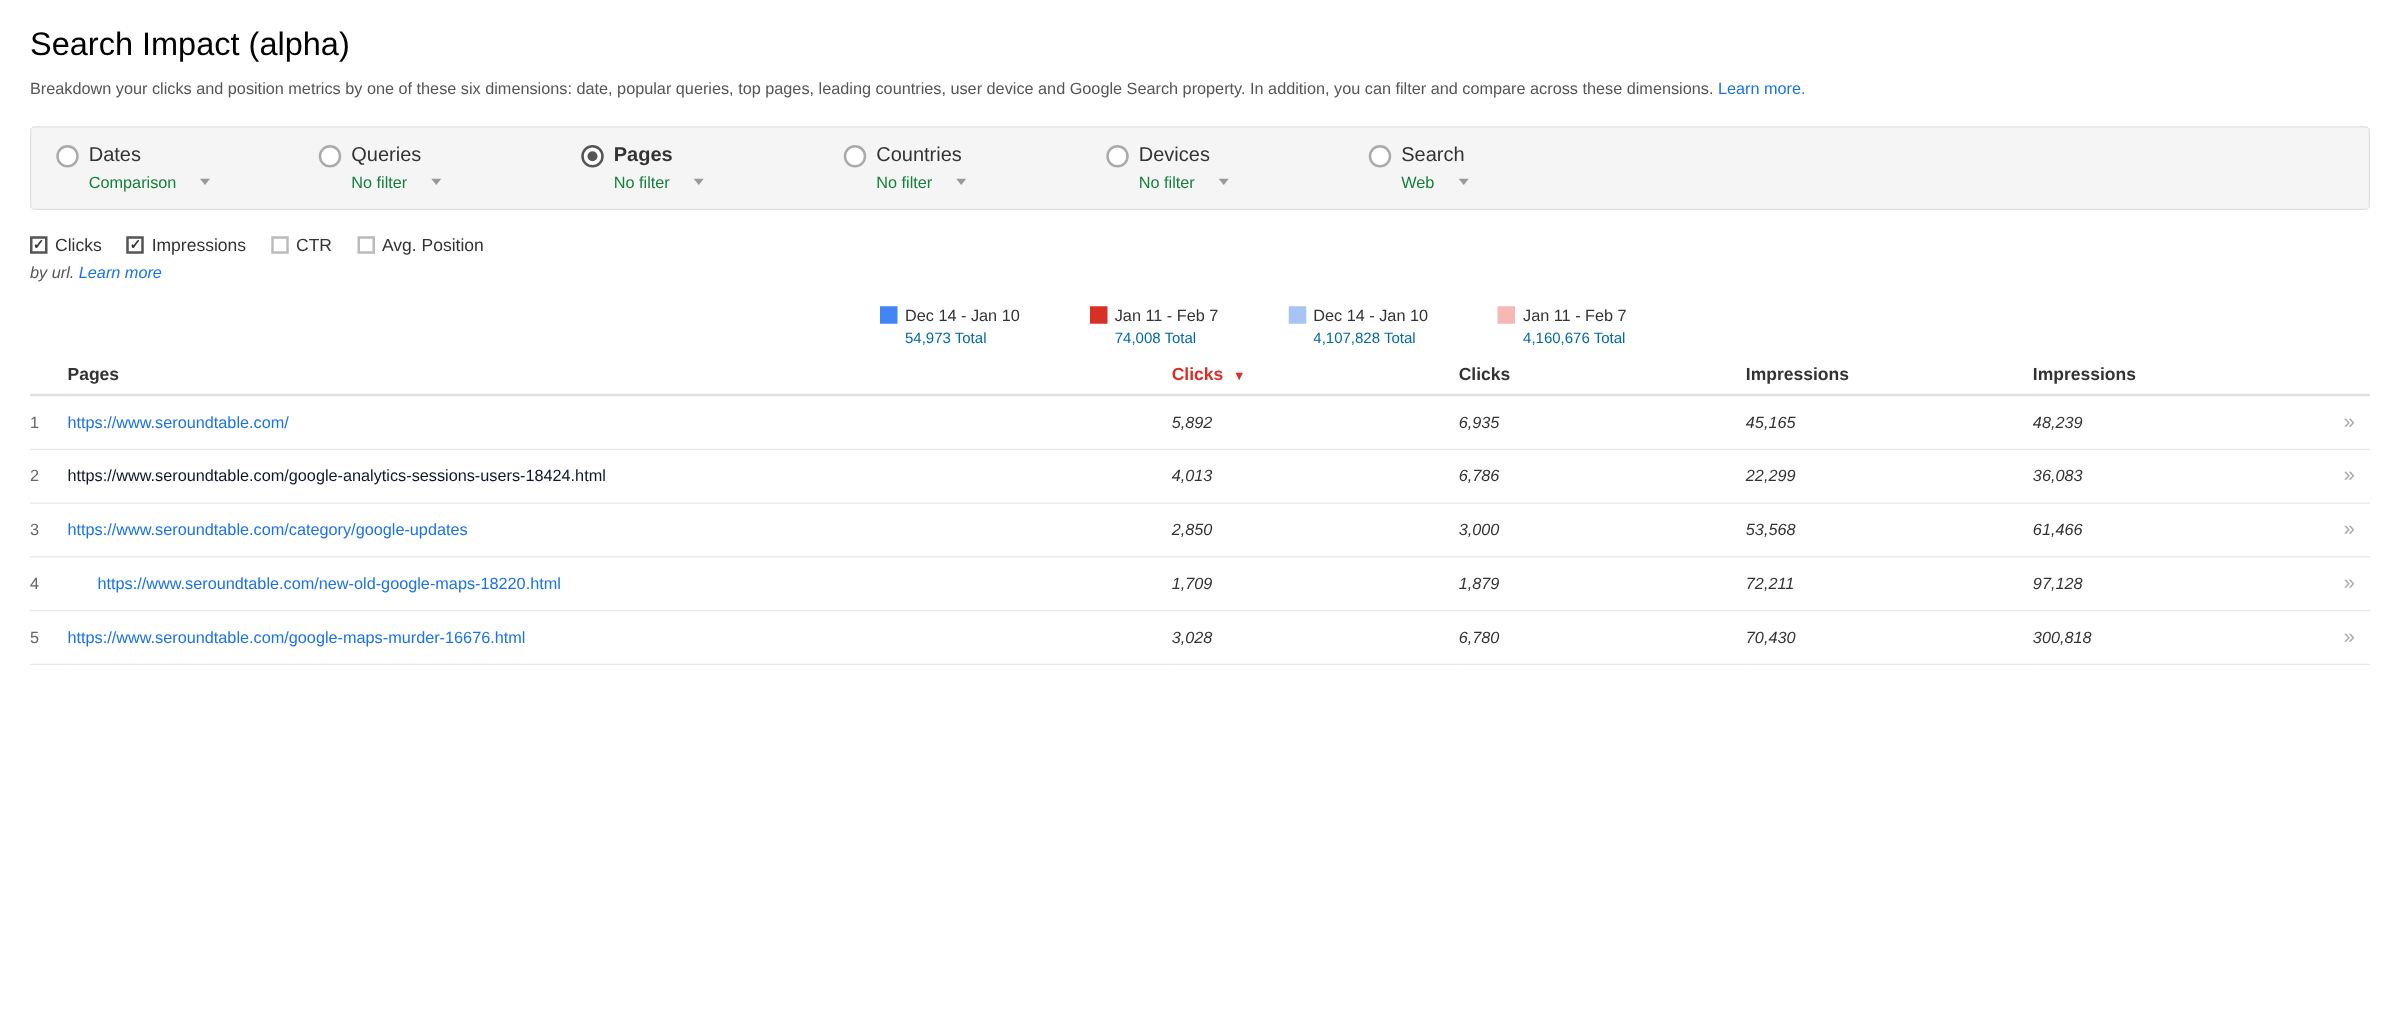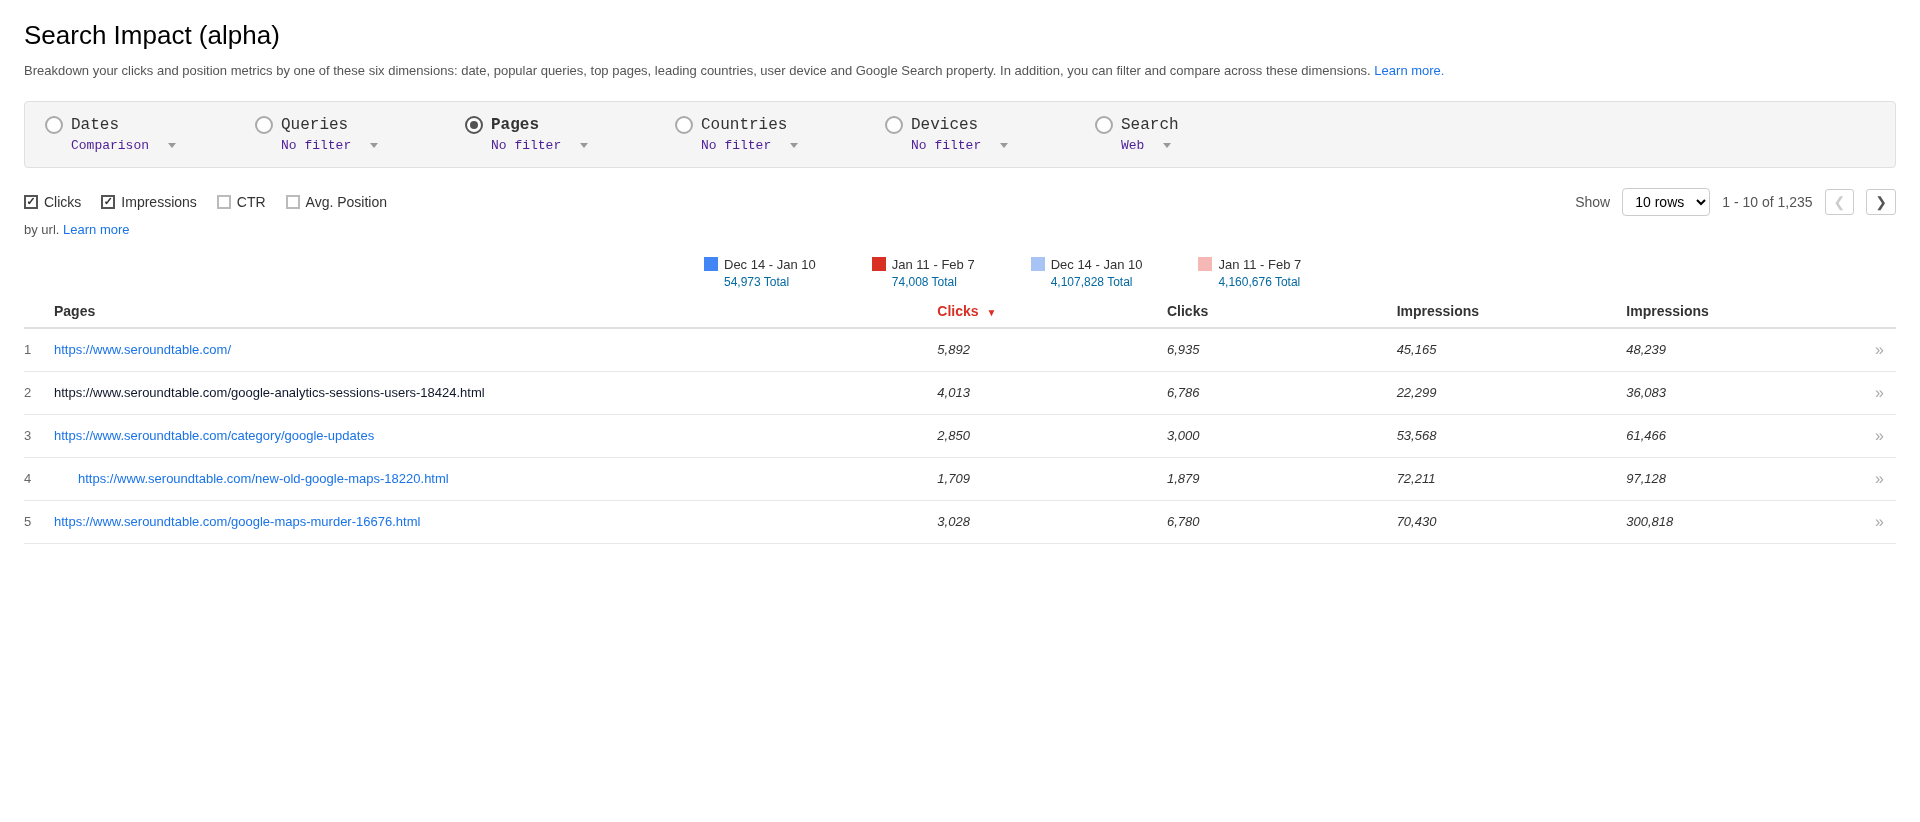--- a/index.html
+++ b/index.html
@@ -12,21 +12,20 @@
     
     .dimension-bar {
       display: flex;
       align-items: flex-end;
       background: #f5f5f5;
       border: 1px solid #e0e0e0;
       border-radius: 4px;
       padding: 14px 20px;
       gap: 0;
       margin-bottom: 20px;
-      font-family: Liberation Mono, monospace;
     }
     .dimension-item {
       display: flex;
       flex-direction: column;
       align-items: flex-start;
       min-width: 200px;
       cursor: pointer;
     }
     .dimension-item:not(:last-child) {
       margin-right: 10px;
@@ -60,21 +59,21 @@
     }
     .dimension-label {
       font-size: 16px;
       color: #333;
     }
     .dimension-label.selected {
       font-weight: bold;
     }
     .dimension-filter {
       font-size: 13px;
-      color: #4c1d95;
+      color: #15803d;
       margin-top: 4px;
       margin-left: 26px;
       cursor: pointer;
       display: flex;
       align-items: center;
       gap: 17px;
     }
     .caret {
       display: inline-block;
       border-left: 4px solid transparent;
@@ -142,21 +141,21 @@
       border: 1px solid #ccc;
       background: #fff;
       border-radius: 3px;
       padding: 4px 8px;
       cursor: pointer;
       font-size: 14px;
       color: #555;
     }
     .nav-btn.disabled { color: #ccc; cursor: default; }
 
-    .by-url { font-size: 13px; color: #555; margin-bottom: 20px; }
+    .by-url { font-size: 13px; color: #555; margin-bottom: 20px; font-style: italic; }
     .by-url a { color: #1a73e8; text-decoration: none; }
 
     
     .chart-legend {
       display: flex;
       gap: 56px;
       margin-bottom: 6px;
       padding-left: 680px;
       align-items: flex-start;
     }
@@ -300,31 +299,20 @@
   </div>
   <div class="metric-item">
     <span class="checkbox unchecked"></span>
     <span>CTR</span>
   </div>
   <div class="metric-item">
     <span class="checkbox unchecked"></span>
     <span>Avg. Position</span>
   </div>
 
-  <div class="pagination-area">
-    <span class="show-label">Show</span>
-    <select class="rows-select">
-      <option>10 rows</option>
-      <option>25 rows</option>
-      <option>50 rows</option>
-    </select>
-    <span class="page-info">1 - 10 of 1,235</span>
-    <button class="nav-btn disabled">❮</button>
-    <button class="nav-btn">❯</button>
-  </div>
 </div>
 
 <div class="by-url">
   <span>by url.</span>
   <a href="#">Learn more</a>
 </div>
 
 <div class="chart-legend">
   <div class="legend-group">
     <div class="legend-title">

